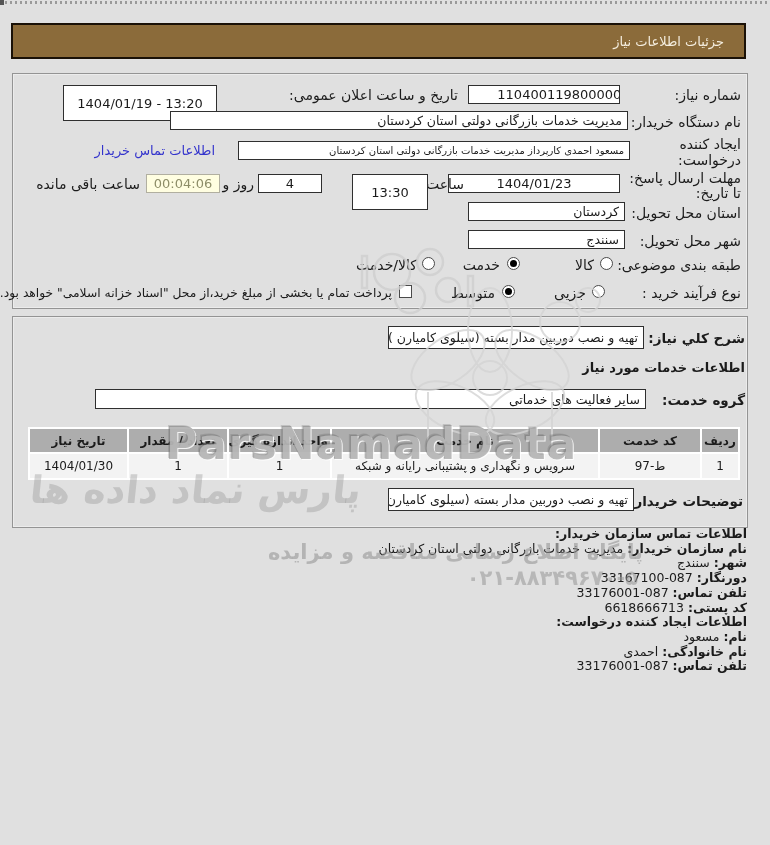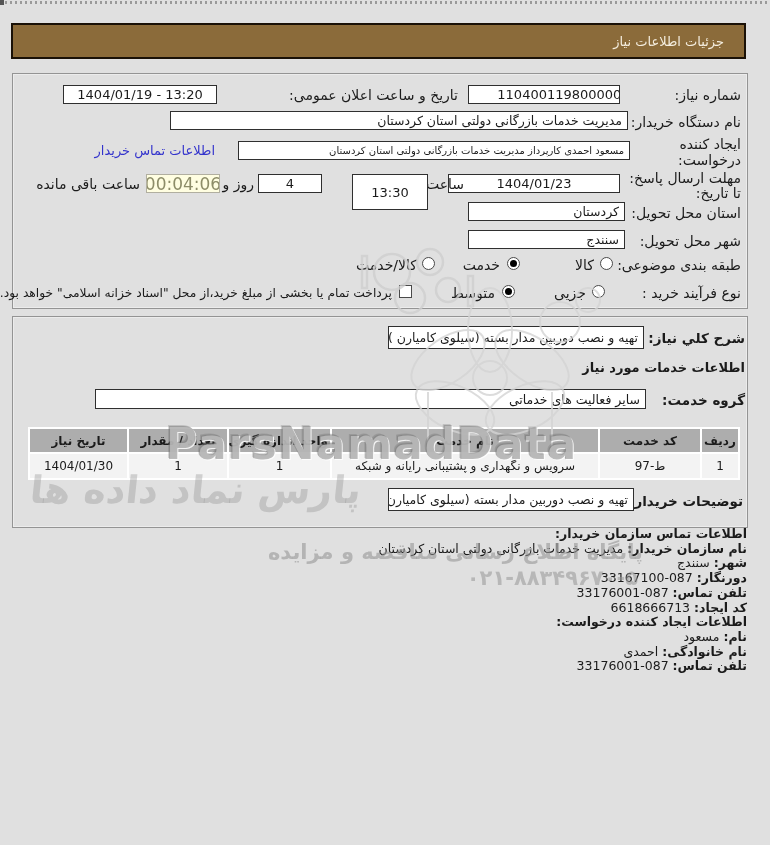--- a/index.html
+++ b/index.html
@@ -69,21 +69,21 @@
     <span>جزئیات اطلاعات نیاز</span>
   </div>
 
   <div class="panel" style="left:12px;top:73px;width:736px;height:236px;"></div>
 
   <span class="abs lbl" style="right:29px;top:87px;">شماره نیاز:</span>
   <div class="box center" style="right:150px;top:85px;width:152px;height:19px;">
     <span class="ltr" style="font-size:13px;margin-left:39px;">1104001198000001</span>
   </div>
   <span class="abs lbl" style="right:312px;top:87px;">تاریخ و ساعت اعلان عمومی:</span>
-  <div class="box center" style="right:553px;top:85px;width:154px;height:19px;">
+  <div class="box center" style="right:553px;top:85px;width:154px;height:36px;">
     <span class="ltr" style="font-size:13px;">1404/01/19 - 13:20</span>
   </div>
 
   <span class="abs lbl" style="right:29px;top:114px;">نام دستگاه خریدار:</span>
   <div class="box rpad" style="right:142px;top:111px;width:458px;height:19px;">
     <span>مدیریت خدمات بازرگانی دولتی استان کردستان</span>
   </div>
 
   <span class="abs lbl" style="right:29px;top:136px;">ایجاد کننده</span>
   <span class="abs lbl" style="right:29px;top:152px;">درخواست:</span>
@@ -99,21 +99,21 @@
   </div>
   <span class="abs lbl" style="right:306px;top:176px;">ساعت</span>
   <div class="box center" style="right:342px;top:174px;width:76px;height:36px;">
     <span class="ltr" style="font-size:13px;">13:30</span>
   </div>
   <div class="box center" style="right:448px;top:174px;width:64px;height:19px;">
     <span class="ltr" style="font-size:13px;">4</span>
   </div>
   <span class="abs lbl" style="right:516px;top:176px;">روز و</span>
   <div class="box center cdown" style="right:550px;top:174px;width:74px;height:19px;">
-    <span class="ltr" style="font-size:17px;text-align:right;">00:04:06</span>
+    <span class="ltr" style="font-size:13px;text-align:right;">00:04:06</span>
   </div>
   <span class="abs lbl" style="right:630px;top:176px;">ساعت باقی مانده</span>
 
   <span class="abs lbl" style="right:29px;top:205px;">استان محل تحویل:</span>
   <div class="box rpad" style="right:145px;top:202px;width:157px;height:19px;">
     <span>کردستان</span>
   </div>
 
   <span class="abs lbl" style="right:29px;top:233px;">شهر محل تحویل:</span>
   <div class="box rpad" style="right:145px;top:230px;width:157px;height:19px;">
@@ -185,21 +185,21 @@
   <div class="box rpad" style="right:136px;top:488px;width:246px;height:23px;">
     <span>تهیه و نصب دوربین مدار بسته (سیلوی کامیارن )</span>
   </div>
 
   <div class="contact">
     <div class="b">اطلاعات تماس سازمان خریدار:</div>
     <div><b>نام سازمان خریدار:</b> <span>مدیریت خدمات بازرگانی دولتی استان کردستان</span></div>
     <div><b>شهر:</b> <span>سنندج</span></div>
     <div><b>دورنگار:</b> <span class="ltr">33167100-087</span></div>
     <div><b>تلفن تماس:</b> <span class="ltr">33176001-087</span></div>
-    <div><b>کد ایجاد:</b> <span class="ltr">6618666713</span></div>
+    <div><b>کد پستی:</b> <span class="ltr">6618666713</span></div>
     <div class="b">اطلاعات ایجاد کننده درخواست:</div>
     <div><b>نام:</b> <span>مسعود</span></div>
     <div><b>نام خانوادگی:</b> <span>احمدی</span></div>
     <div><b>تلفن تماس:</b> <span class="ltr">33176001-087</span></div>
   </div>
 
   <div class="wm wm-brand" style="left:165px;top:418px;">ParsNamadData</div>
   <div class="wm wm-script" style="left:30px;top:468px;transform:skewX(-6deg);">پارس نماد داده ها</div>
   <div class="wm wm-fa" style="right:127px;top:540px;">پایگاه اطلاع رسانی مناقصه و مزایده</div>
   <div class="wm wm-phone ltr" style="right:132px;top:566px;">۰۲۱-۸۸۳۴۹۶۷۰-۵</div>

